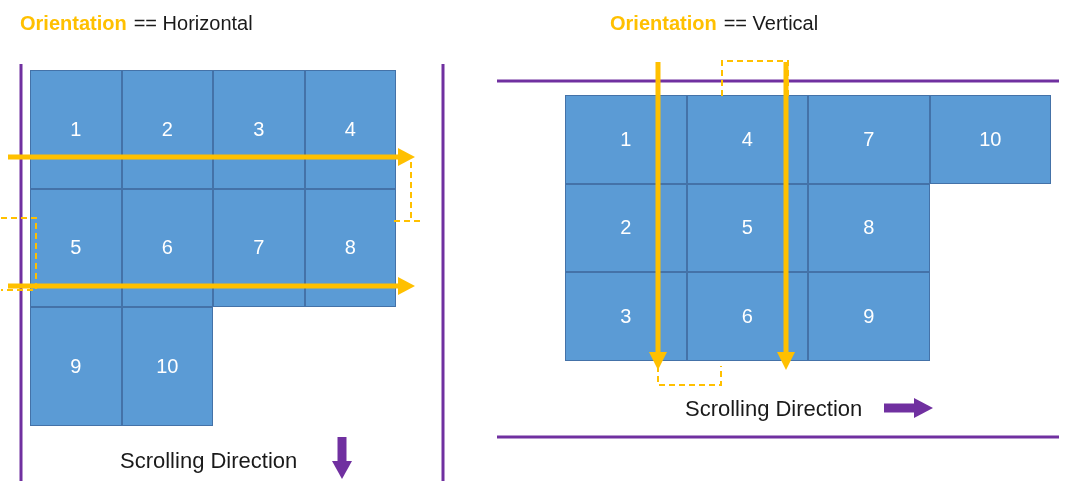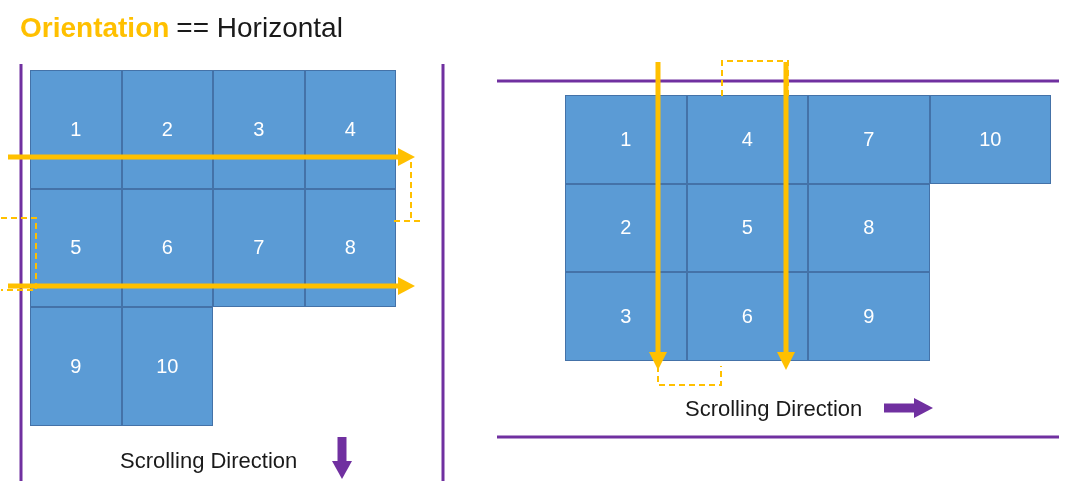--- a/index.html
+++ b/index.html
@@ -17,21 +17,21 @@
   }
   .canvas{
     position:relative;
     width:1080px;
     height:502px;
     background:#ffffff;
     overflow:hidden;
   }
   .panel-title{
     position:absolute;
-    font-size:28px;
+    font-size:20px;
     color:var(--title-text);
     white-space:nowrap;
   }
   .panel-title .kw{
     font-weight:bold;
     color:var(--accent-orange);
   }
   .panel-title .rest{
     margin-left:7px;
     font-weight:normal;
@@ -92,20 +92,23 @@
 </style>
 </head>
 <body>
 
 <div class="canvas">
 
   <div class="panel-title left-title">
     <span class="kw">Orientation</span><span class="rest">== Horizontal</span>
   </div>
 
+  <div class="panel-title right-title">
+    <span class="kw">Orientation</span><span class="rest">== Vertical</span>
+  </div>
 
   <div class="grid lgrid">
     <div class="cell">1</div>
     <div class="cell">2</div>
     <div class="cell">3</div>
     <div class="cell">4</div>
     <div class="cell">5</div>
     <div class="cell">6</div>
     <div class="cell">7</div>
     <div class="cell">8</div>

